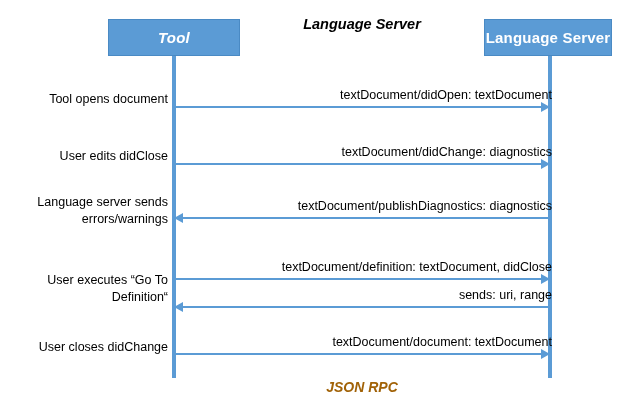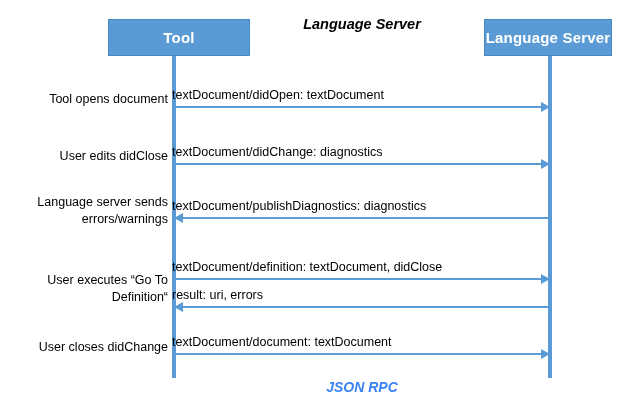--- a/index.html
+++ b/index.html
@@ -30,21 +30,21 @@
     justify-content: center;
     box-sizing: border-box;
   }
   .participant-box span {
     color: #ffffff;
     font-weight: bold;
     font-size: 15px;
     letter-spacing: 0.2px;
     white-space: nowrap;
   }
-  #box-tool   { left: 108px; width: 142px; }
+  #box-tool   { left: 108px; width: 132px; font-style: italic; }
   #box-server { left: 484px; width: 128px; }
 
   
   #diagram-title {
     position: absolute;
     left: 262px;
     top: 14px;
     width: 200px;
     text-align: center;
     font-style: italic;
@@ -57,21 +57,21 @@
   
   #diagram-footer {
     position: absolute;
     left: 262px;
     top: 379px;
     width: 200px;
     text-align: center;
     font-style: italic;
     font-weight: bold;
     font-size: 14px;
-    color: #3b82f6;
+    color: #a16207;
   }
 
   
   .lifeline {
     position: absolute;
     top: 56px;
     width: 4px;
     height: 322px;
     background: #5B9BD5;
   }
@@ -107,21 +107,21 @@
   }
   .msg-head.left {
     left: 2px;
     border-right: 9px solid #5B9BD5;
   }
   .msg-label {
     position: absolute;
     left: 0;
     width: 380px;
     bottom: 4px;
-    text-align: left;
+    text-align: right;
     font-size: 12.5px;
     color: #000000;
     white-space: nowrap;
   }
 
   
   .note {
     position: absolute;
     right: 466px;   
     text-align: right;
@@ -186,21 +186,21 @@
     <div class="msg-head left"></div>
   </div>
 
   <div class="message" style="top:278px;">
     <div class="msg-label">textDocument/definition: textDocument, didClose</div>
     <div class="msg-line"></div>
     <div class="msg-head right"></div>
   </div>
 
   <div class="message" style="top:306px;">
-    <div class="msg-label">result: uri, errors</div>
+    <div class="msg-label">sends: uri, range</div>
     <div class="msg-line"></div>
     <div class="msg-head left"></div>
   </div>
 
   <div class="message" style="top:353px;">
     <div class="msg-label">textDocument/document: textDocument</div>
     <div class="msg-line"></div>
     <div class="msg-head right"></div>
   </div>
 

